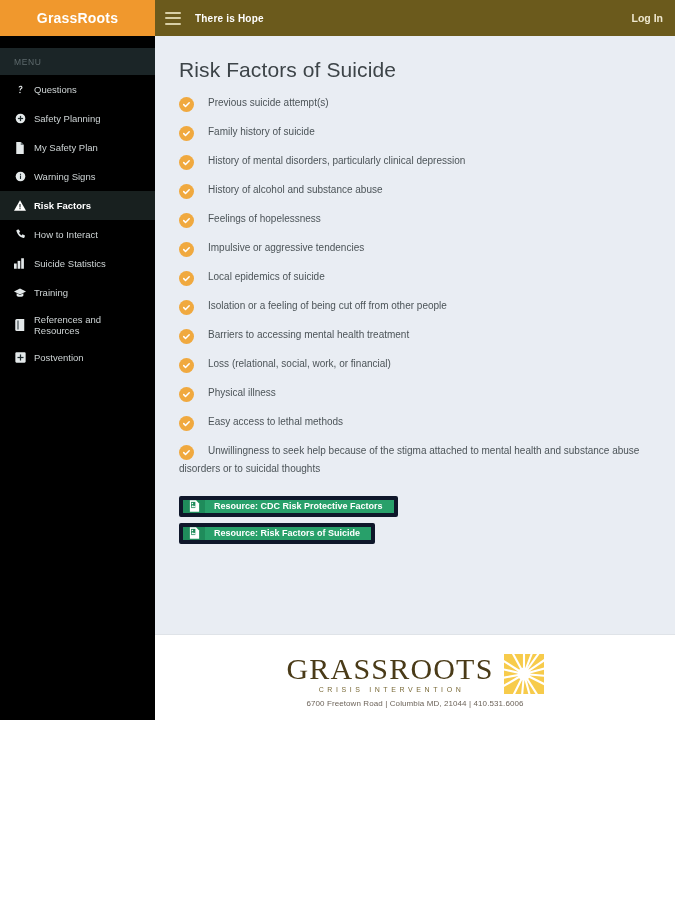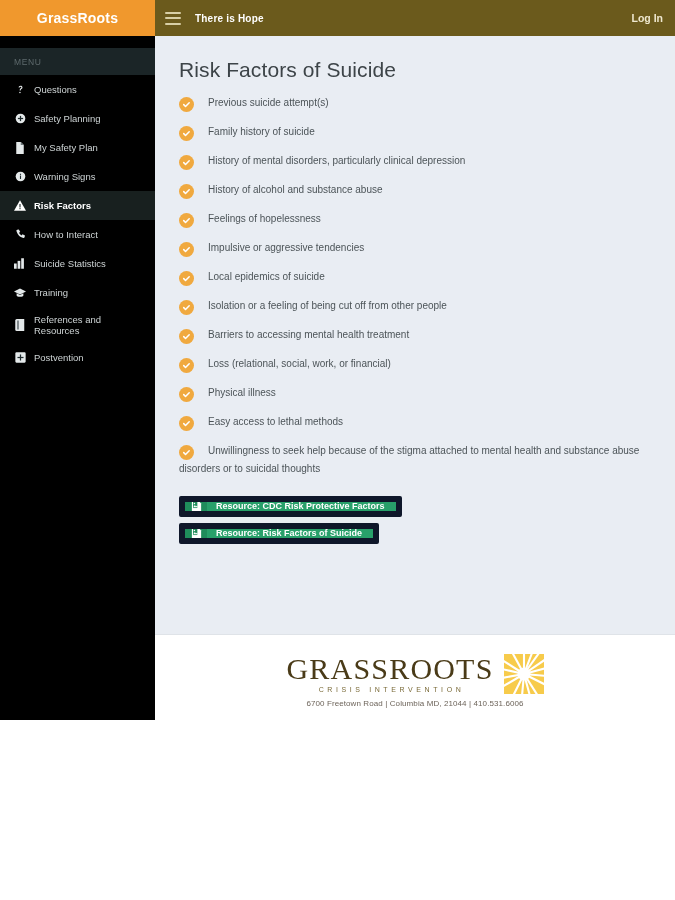--- a/index.html
+++ b/index.html
@@ -177,21 +177,21 @@
   }
   .check-icon svg { display: block; }
   .risk-text { }
 
   
   .resources { margin-top: 18px; }
   .res-btn {
     display: inline-flex;
     align-items: stretch;
     background: #28a06a;
-    border: 6px solid #0f172a;
+    border: 4px solid #0f172a;
     border-radius: 2px;
     color: #ffffff;
     font-size: 9px;
     font-weight: bold;
     margin-bottom: 6px;
     cursor: pointer;
     overflow: hidden;
     height: 21px;
   }
   .res-btn-icon {

